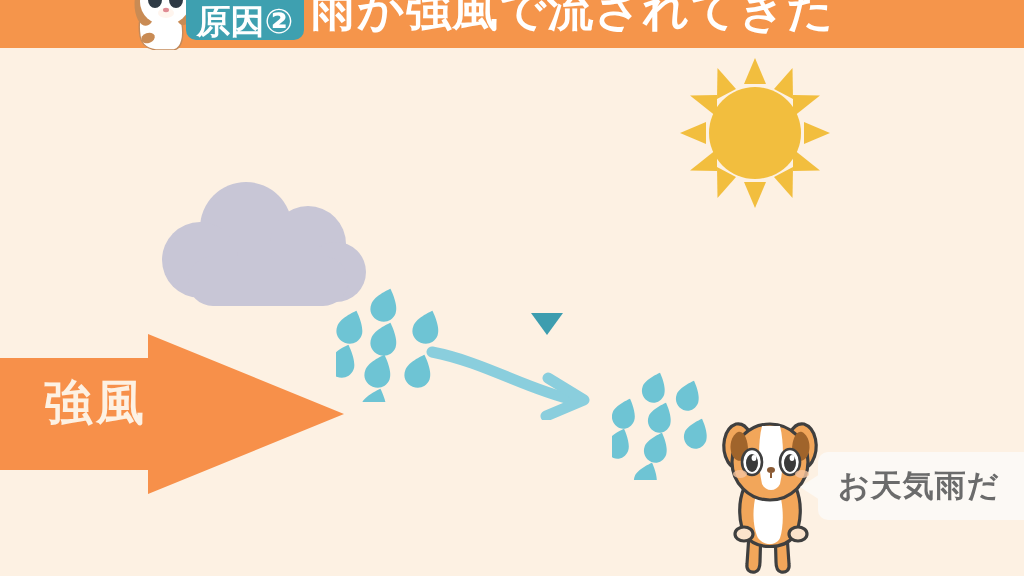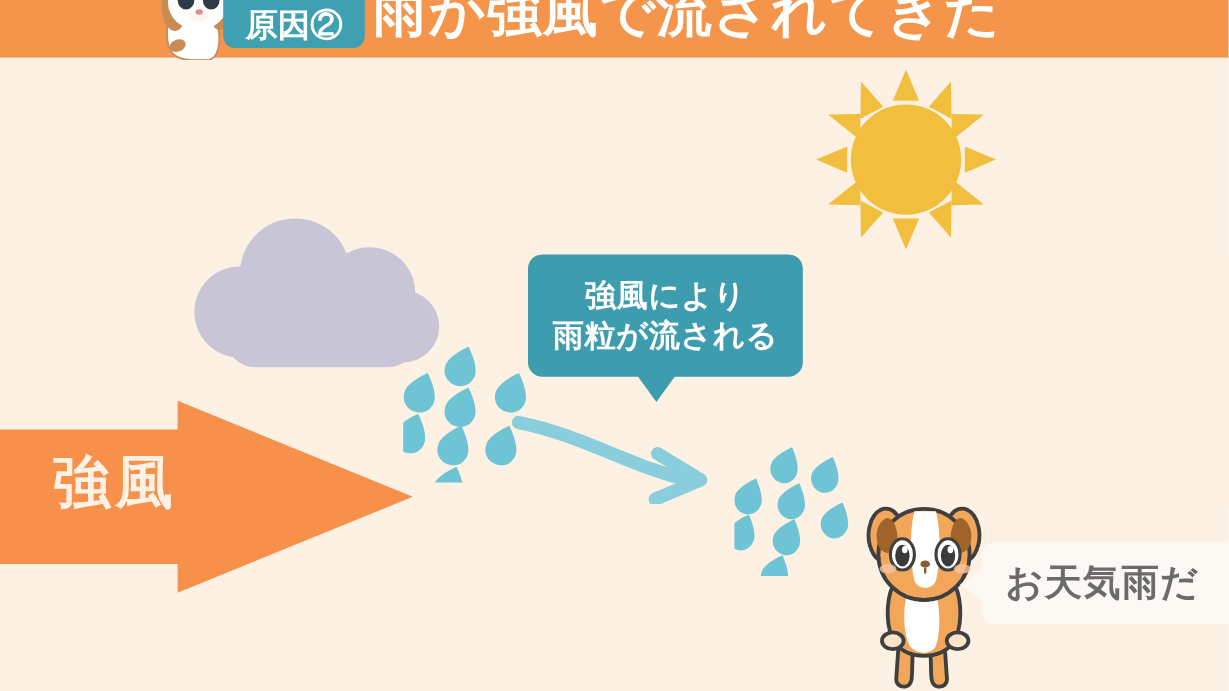--- a/index.html
+++ b/index.html
@@ -47,26 +47,25 @@
     height: 56px;
     background: #3EA0B0;
     border-radius: 10px;
     display: flex;
     align-items: flex-end;
     justify-content: center;
     padding-bottom: 2px;
     box-sizing: border-box;
   }
   #header-badge-label {
-    font-size: 27px;
+    font-size: 34px;
     font-weight: bold;
     color: #FFFFFF;
     line-height: 1;
     white-space: nowrap;
-    font-family: Liberation Mono, monospace;
   }
   #header-dog {
     position: absolute;
     left: 126px;
     top: -22px;
     width: 74px;
     height: 72px;
   }
 
   
@@ -298,24 +297,20 @@
         <path class="raindrop" d="M34 92 C34 92 46 103 46 111 C46 118 41 123 35 123 C29 123 23 118 23 111 C23 103 34 92 34 92 Z" transform="rotate(22 35 108)"></path>
       </g>
     </svg>
   </div>
 
   <svg id="wind-arrow" viewBox="0 0 348 168">
     <polygon points="0,28 152,28 152,4 348,84 152,164 152,140 0,140" fill="#F7904A"></polygon>
   </svg>
   <div id="wind-arrow-label">強風</div>
 
-  <div id="callout">
-    <div id="callout-text">強風により
-雨粒が流される</div>
-  </div>
   <div id="callout-tail"></div>
 
   <svg id="flow-arrow" viewBox="0 0 192 82">
     <path d="M8 14 C60 24 104 52 150 62" stroke="#8ACEDD" stroke-width="11" fill="none" stroke-linecap="round"></path>
     <path d="M124 40 L160 62 L122 78" stroke="#8ACEDD" stroke-width="11" fill="none" stroke-linecap="round" stroke-linejoin="round"></path>
   </svg>
 
   <svg id="dog-character" viewBox="0 0 112 168">
     <g stroke="#3F3F3F" stroke-width="3.2" stroke-linejoin="round">
 

